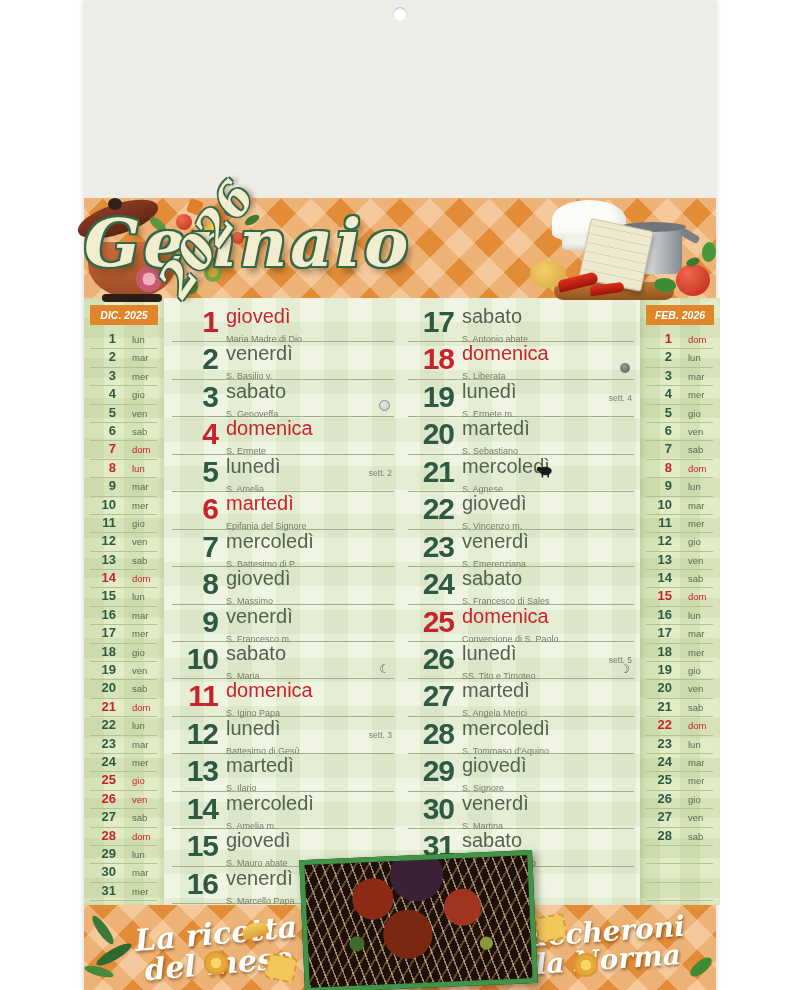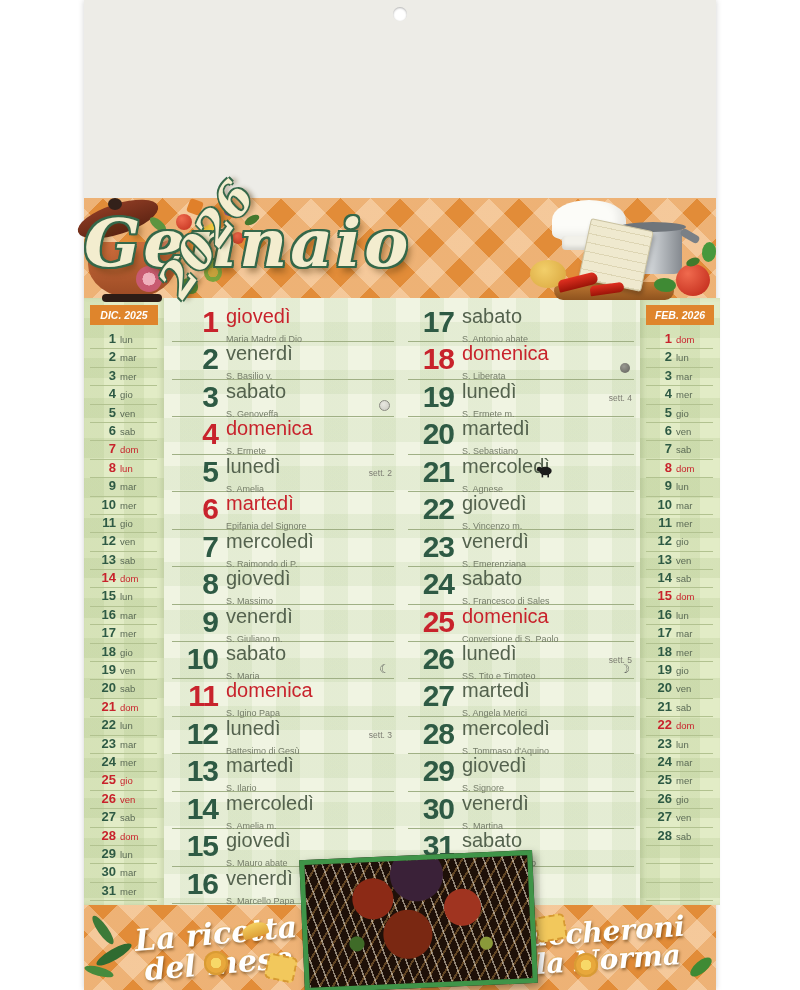--- a/index.html
+++ b/index.html
@@ -92,21 +92,21 @@
     background-size:40px 40px;
   }
   .side-col.left { box-shadow:inset -3px 0 4px rgba(90,110,60,.15); }
   .side-col.right { box-shadow:inset 3px 0 4px rgba(90,110,60,.15); }
   .side-label { display:block; width:68px; height:20px; margin:0 auto 6px auto; background:#df852c; color:#fff;
     font-style:italic; font-weight:700; font-size:10.5px; text-align:center; line-height:20px; border-radius:0;
     font-family:"Liberation Sans", sans-serif; letter-spacing:0; }
   .mini-rows { padding:0 7px 0 6px; }
   .mini-row { display:flex; align-items:baseline; height:18.4px; border-bottom:1px solid #b2c290; }
   .mini-num { width:26px; text-align:right; font-weight:700; font-size:13px; color:#2e5a44; font-family:"Liberation Sans", sans-serif; }
-  .mini-wd { margin-left:4px; font-size:9.5px; color:#5a6a55; }
+  .mini-wd { margin-left:16px; font-size:9.5px; color:#5a6a55; }
   .mini-row.red .mini-num, .mini-row.red .mini-wd { color:#c8232c; }
   .mini-row.empty { border-bottom:1px solid #b2c290; }
 
   .main-area { position:relative; display:flex; padding:7px 6px 0 8px; gap:14px; }
   .day-col { width:222px; }
   .day-col.right { width:226px; }
   .day-row { position:relative; height:37.45px; border-bottom:1px solid #a0b085; display:flex; align-items:flex-start; }
   .day-num { width:46px; padding-top:2px; text-align:right; font-weight:700; font-size:30px; line-height:30px; color:#2e5a44; font-family:"Liberation Sans", sans-serif; letter-spacing:-1px; }
   .day-texts { margin-left:8px; padding-top:3px; }
   .day-weekday { font-size:20px; line-height:17px; color:#54624e; letter-spacing:0; }
@@ -368,35 +368,35 @@
                 <div class="day-num">6</div>
                 <div class="day-texts">
                   <div class="day-weekday">martedì</div>
                   <div class="day-saint">Epifania del Signore</div>
                 </div>
               </div>
               <div class="day-row">
                 <div class="day-num">7</div>
                 <div class="day-texts">
                   <div class="day-weekday">mercoledì</div>
-                  <div class="day-saint">S. Raimondo di P.</div>
+                  <div class="day-saint">S. Battesimo di P.</div>
                 </div>
               </div>
               <div class="day-row">
                 <div class="day-num">8</div>
                 <div class="day-texts">
                   <div class="day-weekday">giovedì</div>
                   <div class="day-saint">S. Massimo</div>
                 </div>
               </div>
               <div class="day-row">
                 <div class="day-num">9</div>
                 <div class="day-texts">
                   <div class="day-weekday">venerdì</div>
-                  <div class="day-saint">S. Giuliano m.</div>
+                  <div class="day-saint">S. Francesco m.</div>
                 </div>
               </div>
               <div class="day-row">
                 <div class="day-num">10</div>
                 <div class="day-texts">
                   <div class="day-weekday">sabato</div>
                   <div class="day-saint">S. Maria</div>
                 </div>
                 <span class="moon moon-last">☾</span>
               </div>

